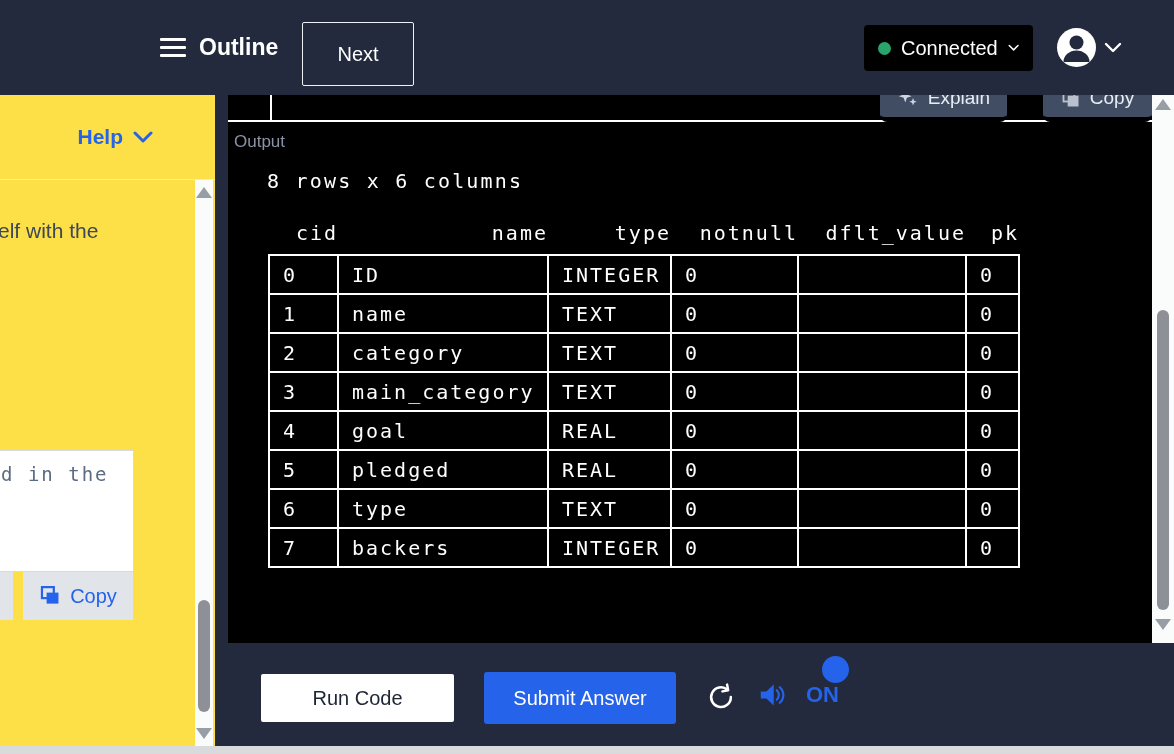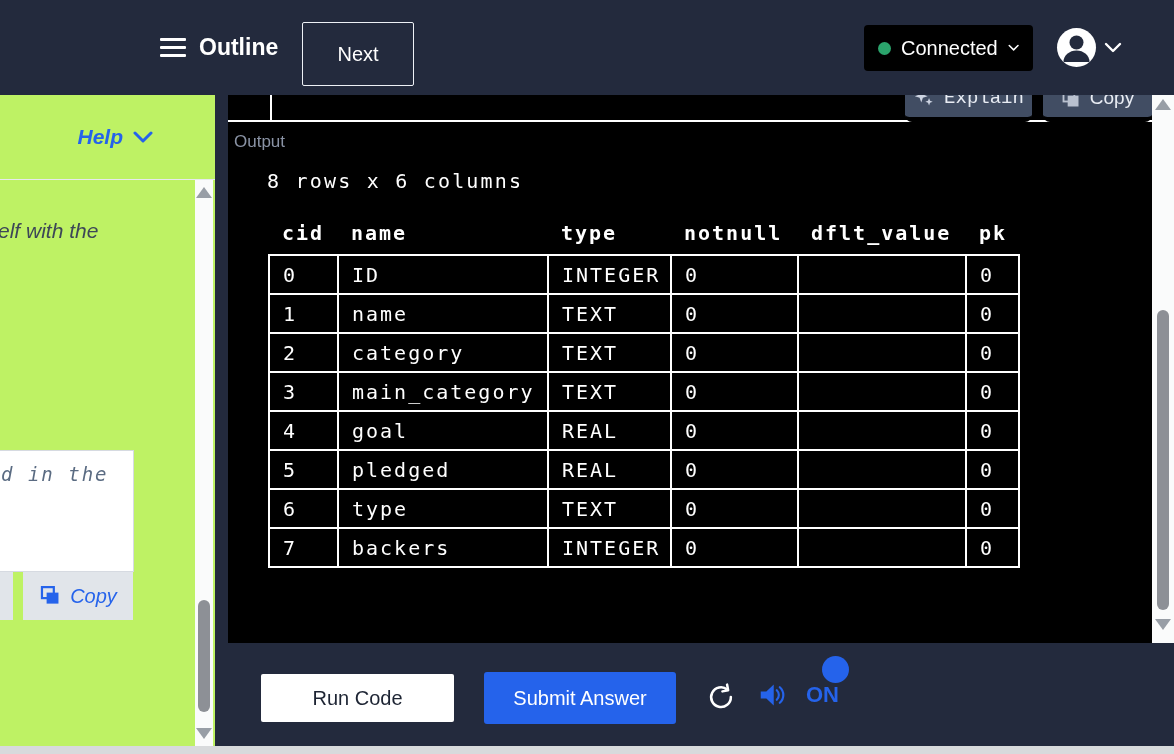--- a/index.html
+++ b/index.html
@@ -19,21 +19,21 @@
               border:1.5px solid #eef1f6; border-radius:2px; color:#fff; font-size:20px;
               display:flex; align-items:center; justify-content:center; cursor:pointer; }
   .conn-pill { position:absolute; left:864px; top:25px; width:169px; height:46px; background:#000000;
                border-radius:4px; display:flex; align-items:center; padding:0 14px; gap:10px; cursor:pointer; }
   .conn-dot { width:13px; height:13px; border-radius:50%; background:#2ba46c; flex:0 0 auto; }
   .conn-label { color:#fff; font-size:20px; flex:1 1 auto; }
   .avatar-group { position:absolute; left:1057px; top:28px; display:flex; align-items:center; gap:8px; cursor:pointer; }
   .avatar { width:39px; height:39px; border-radius:50%; background:#fff; overflow:hidden; position:relative; }
 
   
-  .sidebar { position:absolute; left:0; top:95px; width:215px; height:651px; background:#bef264; z-index:20;font-style:italic; }
+  .sidebar { position:absolute; left:0; top:95px; width:215px; height:651px; background:#fde047; z-index:20; }
   .help-row { position:absolute; left:0; top:0; width:215px; height:84px; display:flex; align-items:center;
               justify-content:flex-end; padding-right:62px; gap:10px; cursor:pointer; }
   .help-label { color:#2563eb; font-size:21px; font-weight:700; }
   .sidebar-divider { position:absolute; left:0; top:84px; width:215px; height:1px; background:#e7e9ed; }
   .para-fragment { position:absolute; left:-2px; top:124px; color:#3d4757; font-size:21px; white-space:nowrap; }
   .code-box { position:absolute; left:-12px; top:355px; width:146px; height:122px; background:#fff;
               border:1.5px solid #d6dae1; }
   .code-fragment { position:absolute; left:12px; top:12px; color:#5a6b82; font-size:19px;
                    font-family:"DejaVu Sans Mono", monospace; letter-spacing:2px; white-space:nowrap; }
   .codebar-seg1 { position:absolute; left:0; top:477px; width:13px; height:48px; background:#e1e5ea; }
@@ -54,32 +54,32 @@
   
   .main-bg { position:absolute; left:215px; top:95px; width:959px; height:651px; background:#232a3d; }
   .black-panel { position:absolute; left:228px; top:95px; width:924px; height:548px; background:#000;
                  overflow:hidden; z-index:10; }
   .editor-strip { position:absolute; left:0; top:0; width:924px; height:25px; background:#000; }
   .editor-cursor { position:absolute; left:42px; top:0; width:1.5px; height:25px; background:#fff; }
   .editor-sep { position:absolute; left:0; top:25px; width:924px; height:2px; background:#fff; }
   .panel-btn { position:absolute; top:-16px; height:43px; background:#414d63; border-bottom:5px solid #000;
                border-radius:0 0 7px 7px; display:flex; align-items:flex-end; justify-content:center;
                gap:9px; padding-bottom:8px; color:#e8ecf3; font-size:19px; cursor:pointer; z-index:5; }
-  .btn-explain { left:677px; width:127px;font-family:Liberation Mono, monospace; }
+  .btn-explain { left:652px; width:127px; }
   .btn-copy-panel { left:815px; width:109px; }
 
   .output-label { position:absolute; left:6px; top:37px; color:#8a93a5; font-size:17px; }
   .output-summary { position:absolute; left:39px; top:74px; color:#fff; font-size:20px;
                     font-family:"DejaVu Sans Mono", monospace; letter-spacing:2.2px; }
 
   
   .schema-table { position:absolute; left:40px; top:118px; border-collapse:collapse; table-layout:fixed;
                   font-family:"DejaVu Sans Mono", monospace; font-size:20px; letter-spacing:2px; color:#fff; }
-  .schema-table th { border:none; text-align:left; vertical-align:bottom; padding:0 0 9px 13px;
-                     font-weight:bold; height:42px; }
+  .schema-table th { border:none; text-align:right; vertical-align:bottom; padding:0 0 9px 13px;
+                     font-weight:normal; height:42px; }
   .schema-table td { border:2px solid #fff; text-align:left; vertical-align:middle; padding:0 0 0 13px; height:39px; }
   .schema-table th:nth-child(1), .schema-table td:nth-child(1) { width:69px; }
   .schema-table th:nth-child(2), .schema-table td:nth-child(2) { width:210px; }
   .schema-table th:nth-child(3), .schema-table td:nth-child(3) { width:123px; }
   .schema-table th:nth-child(4), .schema-table td:nth-child(4) { width:127px; }
   .schema-table th:nth-child(5), .schema-table td:nth-child(5) { width:168px; }
   .schema-table th:nth-child(6), .schema-table td:nth-child(6) { width:53px; }
 
   
   .main-scroll-track { position:absolute; left:1152px; top:95px; width:22px; height:548px; background:#fafbfb; z-index:15; }

